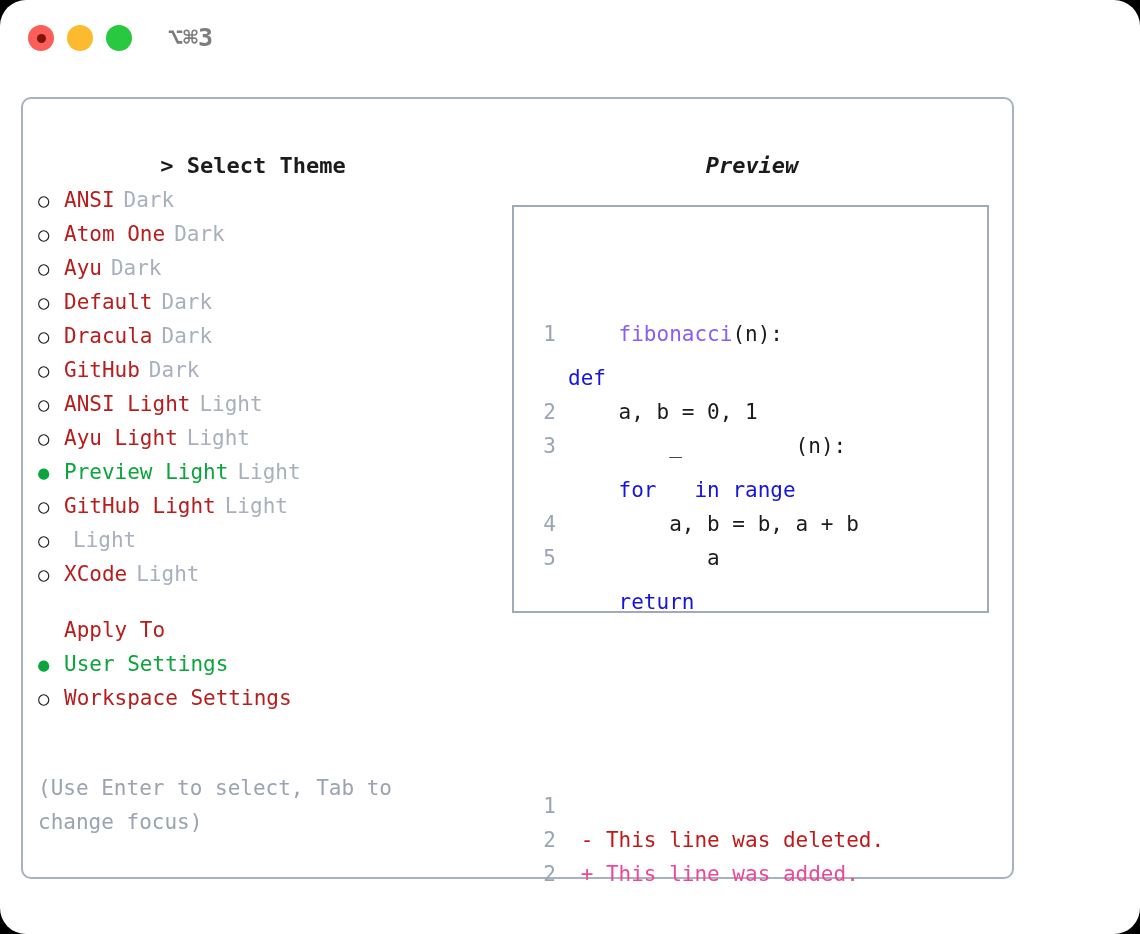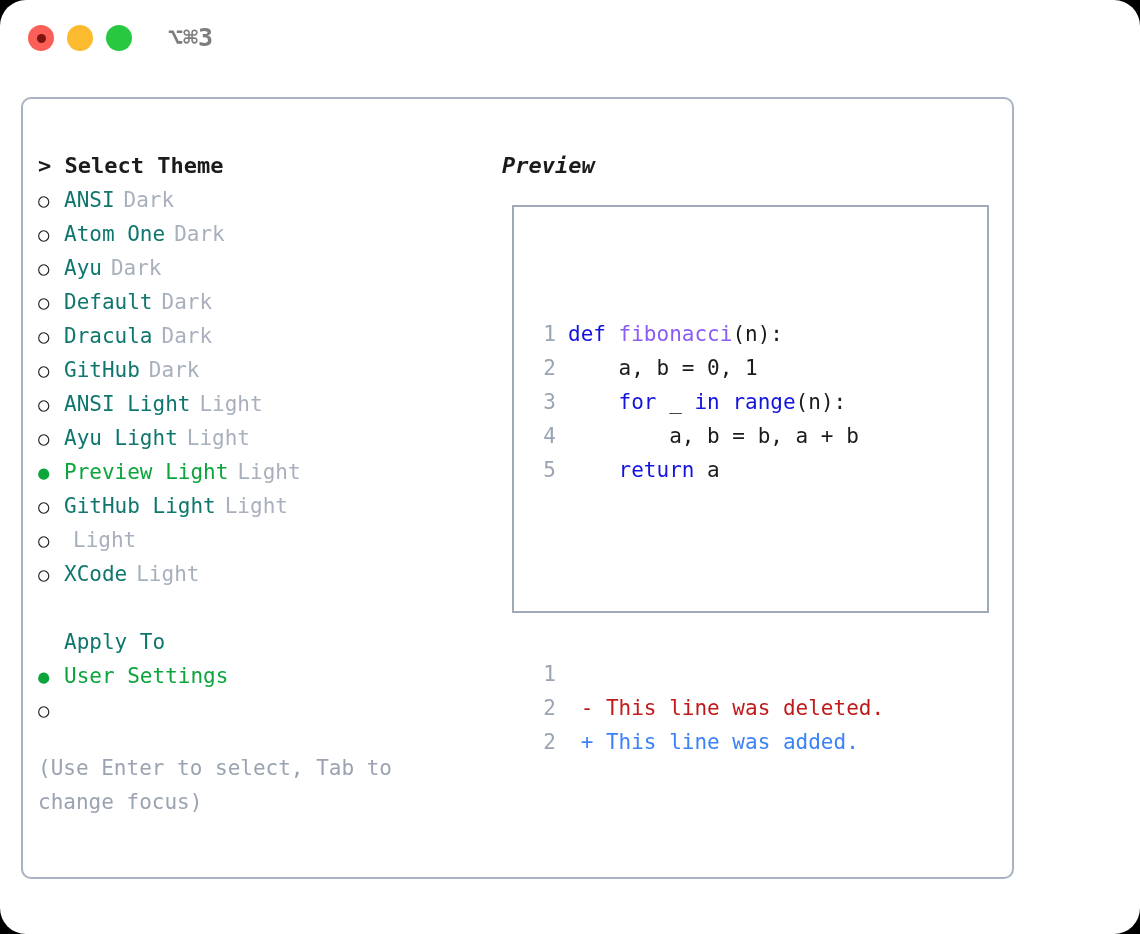--- a/index.html
+++ b/index.html
@@ -100,20 +100,21 @@
     top: 50px;
     width: 430px;
   }
 
   .section-header {
     font-size: 22px;
     font-weight: bold;
     color: #1b1b1b;
     line-height: 34px;
     white-space: pre;
+    text-align: center;
   }
 
   .theme-list {
     margin-top: 0px;
   }
 
   .row {
     display: flex;
     align-items: baseline;
     font-size: 21px;
@@ -121,32 +122,32 @@
     white-space: pre;
   }
   .marker {
     display: inline-block;
     width: 26px;
     flex: 0 0 26px;
     font-size: 19px;
     color: #1b1b1b;
   }
   .row.selected .marker { color: #0ba53c; }
-  .row .name { color: #0f766e; }
+  .row .name { color: #b91c1c; }
   .row.selected .name { color: #0ba53c; }
   .row .tag {
     color: #a8b0bd;
     margin-left: 9px;
   }
   .row.nomarker .marker { color: transparent; }
 
-  .apply-block { margin-top: 34px; }
+  .apply-block { margin-top: 22px; }
 
   .hint {
-    margin-top: 24px;
+    margin-top: 56px;
     font-size: 21px;
     line-height: 34px;
     color: #9aa3b1;
     width: 400px;
     white-space: normal;
   }
 
   
   .right-col {
     position: absolute;
@@ -179,26 +180,26 @@
   .ln {
     display: inline-block;
     width: 30px;
     flex: 0 0 30px;
     text-align: right;
     color: #9aa4b3;
     margin-right: 12px;
   }
   .blankline { height: 34px; }
 
-  .tok-kw   { color: #1414e0; }
+  .tok-kw   { color: #1414e0; margin-top: 44px; }
   .tok-fn   { color: #8b5cf6; }
   .tok-plain{ color: #1b1b1b; }
   .tok-ctx  { color: #7d7d7d; }
   .tok-del  { color: #c11919; text-align: center; }
-  .tok-add  { color: #3b82f6; text-align: right; }
+  .tok-add  { color: #ec4899; text-align: right; }
 </style>
 </head>
 <body>
 
 <div class="window">
 
   <div class="titlebar">
     <div class="lights">
       <div class="light red"></div>
       <div class="light yellow"></div>
@@ -228,21 +229,21 @@
             <div class="row"><span class="marker">○</span><span class="name">XCode</span><span class="tag">Light</span></div>
           </div>
 
         <div class="apply-block">
           <div class="row nomarker">
             <span class="marker">○</span>
             <span class="name">Apply To</span>
           </div>
           <div id="apply-list">
               <div class="row selected"><span class="marker">●</span><span class="name">User Settings</span></div>
-              <div class="row"><span class="marker">○</span></div>
+              <div class="row"><span class="marker">○</span><span class="name">Workspace Settings</span></div>
             </div>
         </div>
 
         <div class="hint">(Use Enter to select, Tab to change focus)</div>
       </div>
 
       <div class="right-col">
         <div class="section-header">Preview</div>
       </div>
 

